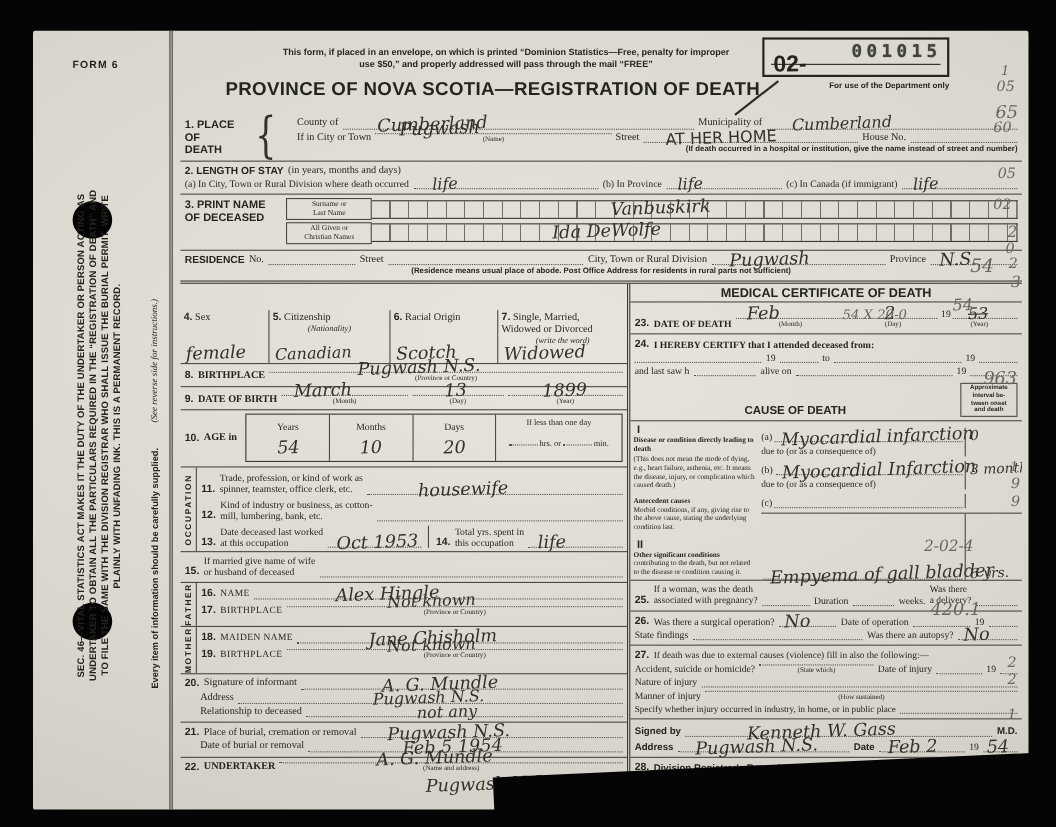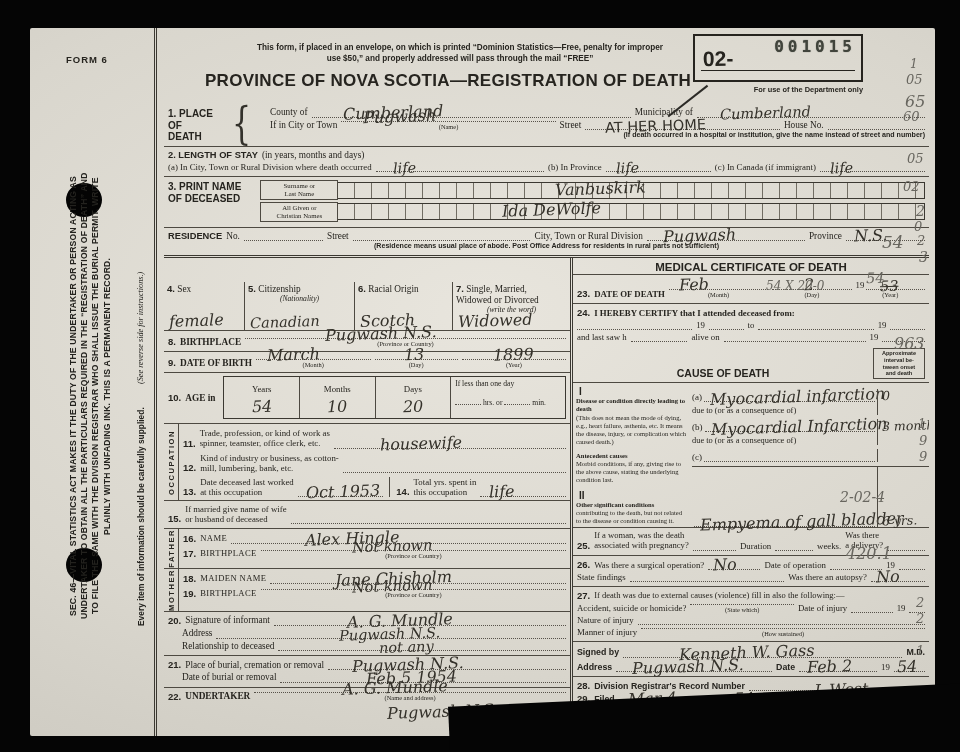--- a/index.html
+++ b/index.html
@@ -13,21 +13,21 @@
   .form-no{position:absolute;left:36px;top:26px;font:700 9.5px "Liberation Sans",sans-serif;letter-spacing:1px;}
   .vtext{position:absolute;writing-mode:vertical-rl;transform:rotate(180deg);color:#23221e;}
   .statute{left:38px;top:142px;height:452px;width:66px;font:700 8.6px/1.3 "Liberation Sans",sans-serif;text-align:center;letter-spacing:.2px;}
   .seerev{left:106px;top:142px;height:214px;font-family:"Liberation Serif",serif;font-style:italic;font-size:8.2px;}
   .everyitem{left:106px;top:364px;height:234px;font:700 8.4px "Liberation Sans",sans-serif;}
   .form{position:absolute;left:124px;top:0;right:2px;bottom:0;border-left:3px double #3b3831;padding:0 4px 0 7px;}
   .fhead{position:relative;height:76px;padding-top:14px;}
   .notice{width:540px;margin-left:26px;text-align:center;font:700 8.2px/1.35 "Liberation Sans",sans-serif;}
   .title{width:560px;margin:7px 0 0 4px;text-align:center;font:700 17px "Liberation Sans",sans-serif;letter-spacing:.3px;}
   .dept{position:absolute;right:66px;top:6px;width:170px;}
-  .dbox{border:2px solid #26241f;height:48px;position:relative;background:rgba(255,255,255,.06);}
+  .dbox{border:2px solid #26241f;height:36px;position:relative;background:rgba(255,255,255,.06);}
   .dcode{position:absolute;left:8px;top:11px;font:700 21px "Liberation Sans",sans-serif;transform:rotate(-1deg);}
   .dstamp{position:absolute;right:5px;top:1px;font-family:"DejaVu Sans Mono",monospace;font-weight:700;font-size:16px;letter-spacing:4px;color:#41443c;text-shadow:0 0 1px #5a5d54;}
   .dline{position:absolute;left:6px;right:6px;bottom:9px;border-bottom:1.5px solid #26241f;}
   .dcap{text-align:right;font:700 7.4px "Liberation Sans",sans-serif;margin-top:3px;}
   .check{position:absolute;left:-30px;bottom:-8px;width:50px;height:2.4px;background:#2c2b27;transform:rotate(-38deg);}
   .sec{border-top:1px solid var(--line);padding:1px 4px 3px;}
   .nb{border-top:none;}
   .hgrp{display:flex;align-items:stretch;gap:19px;}
   .slab{font:700 10px/1.15 "Liberation Sans",sans-serif;white-space:pre-line;padding-top:3px;}
   .brace{font-family:"DejaVu Serif",serif;font-size:30px;line-height:.9;transform:scaleY(1.5);align-self:center;color:#33312b;}
@@ -63,21 +63,21 @@
   .pc:first-child{border-left:none;}
   .pch{font-size:9.3px;line-height:1.15;}
   .pcsub{font-size:7.6px;font-style:italic;text-align:center;line-height:1.1;}
   .pcv{position:absolute;left:5px;bottom:1px;}
   .pc1{width:80px;}.pc2{width:110px;}.pc3{width:98px;}.pc4{flex:1;}
   .agebox{flex:1;display:flex;border:1.6px solid #3b3831;margin-left:4px;}
   .ac{flex:1;border-left:1px solid var(--line);text-align:center;padding:1px 2px 2px;min-height:36px;}
   .ac:first-child{border-left:none;}
   .ach{font-size:8.8px;}
   .ac .hw{margin-top:3px;}
-  .ac4{flex:1.5;text-align:left;font-size:7.6px;padding:2px 4px;}
+  .ac4{flex:1.5;text-align:center;font-size:7.6px;padding:2px 4px;}
   .minifill{display:inline-block;width:26px;border-bottom:1px dotted #57524a;height:8px;}
   .grp{display:flex;border-top:1px solid var(--line);}
   .vlabwrap{width:15px;border-right:1px solid var(--line);display:flex;align-items:center;justify-content:center;}
   .vlab{writing-mode:vertical-rl;transform:rotate(180deg);font:700 7.6px "Liberation Sans",sans-serif;letter-spacing:1.5px;}
   .gb{flex:1;padding:0 4px 2px;}
   .vdiv{border-left:1px solid var(--line);align-self:stretch;margin:0 2px;}
   .mct{text-align:center;font:700 11.5px "Liberation Sans",sans-serif;padding:3px 0 1px;}
   .col-r .t{font-size:8.8px;}
   .causewrap{border-top:1.5px solid var(--line);border-bottom:1.5px solid var(--line);display:flex;margin-top:3px;}
   .cinstr{width:116px;padding:2px 3px;font-size:6.6px;line-height:1.25;}
@@ -643,20 +643,24 @@
               <span class="t">Nature of injury</span>
               <span class="fill"></span>
             </div>
             <div class="ln tight">
               <span class="t">Manner of injury</span>
               <span class="fw" style="flex:1">
                 <span class="fill"></span>
                 <span class="under">(How sustained)</span>
               </span>
             </div>
+            <div class="ln tight">
+              <span class="t" style="font-size:8.3px">Specify whether injury occurred in industry, in home, or in public place</span>
+              <span class="fill"></span>
+            </div>
           </div>
 
           <div class="sec">
             <div class="ln">
               <span class="t b sans">Signed by</span>
               <span class="fill">
                   <span class="hw lg" style="left:20%">Kenneth W. Gass</span>
                 </span>
               <span class="t b sans">M.D.</span>
             </div>

